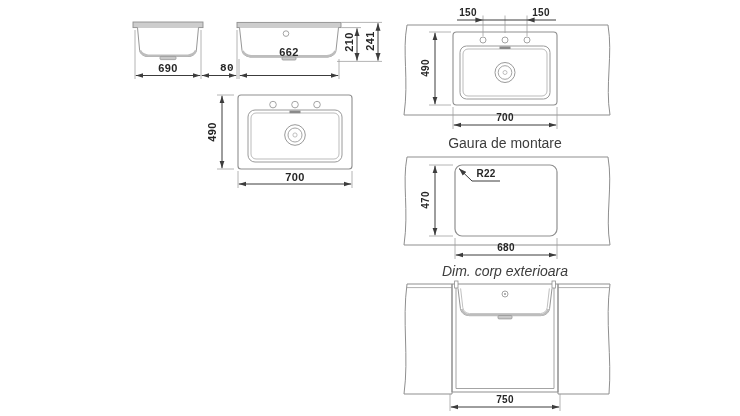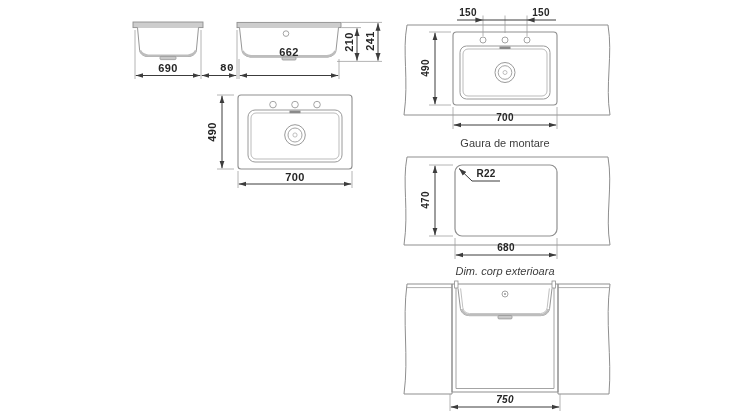--- a/index.html
+++ b/index.html
@@ -10,40 +10,40 @@
   .canvas svg{position:absolute;left:0;top:0;}
   .lab{
     position:absolute;transform:translate(-50%,-50%);
     font-weight:bold;font-size:10px;color:#262626;
     white-space:nowrap;letter-spacing:0.3px;line-height:1;
   }
   .lab.rot{transform:translate(-50%,-50%) rotate(-90deg);}
   .lab.big{font-size:11px;}
   .cap{
     position:absolute;transform:translate(-50%,-50%);
-    font-size:11px;color:#3d3d3d;white-space:nowrap;line-height:1;
+    font-size:14px;color:#3d3d3d;white-space:nowrap;line-height:1;
   }
   
   #l-390 {left:168px;top:68px;}
   #l-80  {left:227px;top:68px;font-family:Liberation Mono, monospace;}
   #l-662 {left:289px;top:52px;}
   #l-210 {left:349px;top:42px;}
   #l-241 {left:370px;top:41px;}
   #l-490a{left:212px;top:132px;}
   #l-700a{left:295px;top:177px;}
   #l-150l{left:468px;top:13px;}
   #l-150r{left:541px;top:13px;}
   #l-490b{left:426px;top:68px;}
   #l-700b{left:505px;top:118px;}
   #l-cap1{left:505px;top:143px;}
   #l-r22 {left:486px;top:174px;}
   #l-470 {left:426px;top:200px;}
   #l-680 {left:506px;top:248px;text-align:center;}
   #l-cap2{left:505px;top:271px;font-style:italic;}
-  #l-750 {left:505px;top:400px;font-style:italic;}
+  #l-750 {left:505px;top:400px;}
 </style>
 </head>
 <body>
 
 <div class="canvas">
 
   <svg width="740" height="416" viewBox="0 0 740 416">
     <defs>
       <marker id="ae" viewBox="0 0 8 6" refX="7.6" refY="3" markerWidth="8" markerHeight="6" orient="auto">
         <path d="M0,0.5 L7.6,3 L0,5.5 Z" fill="#3c3c3c"></path>

